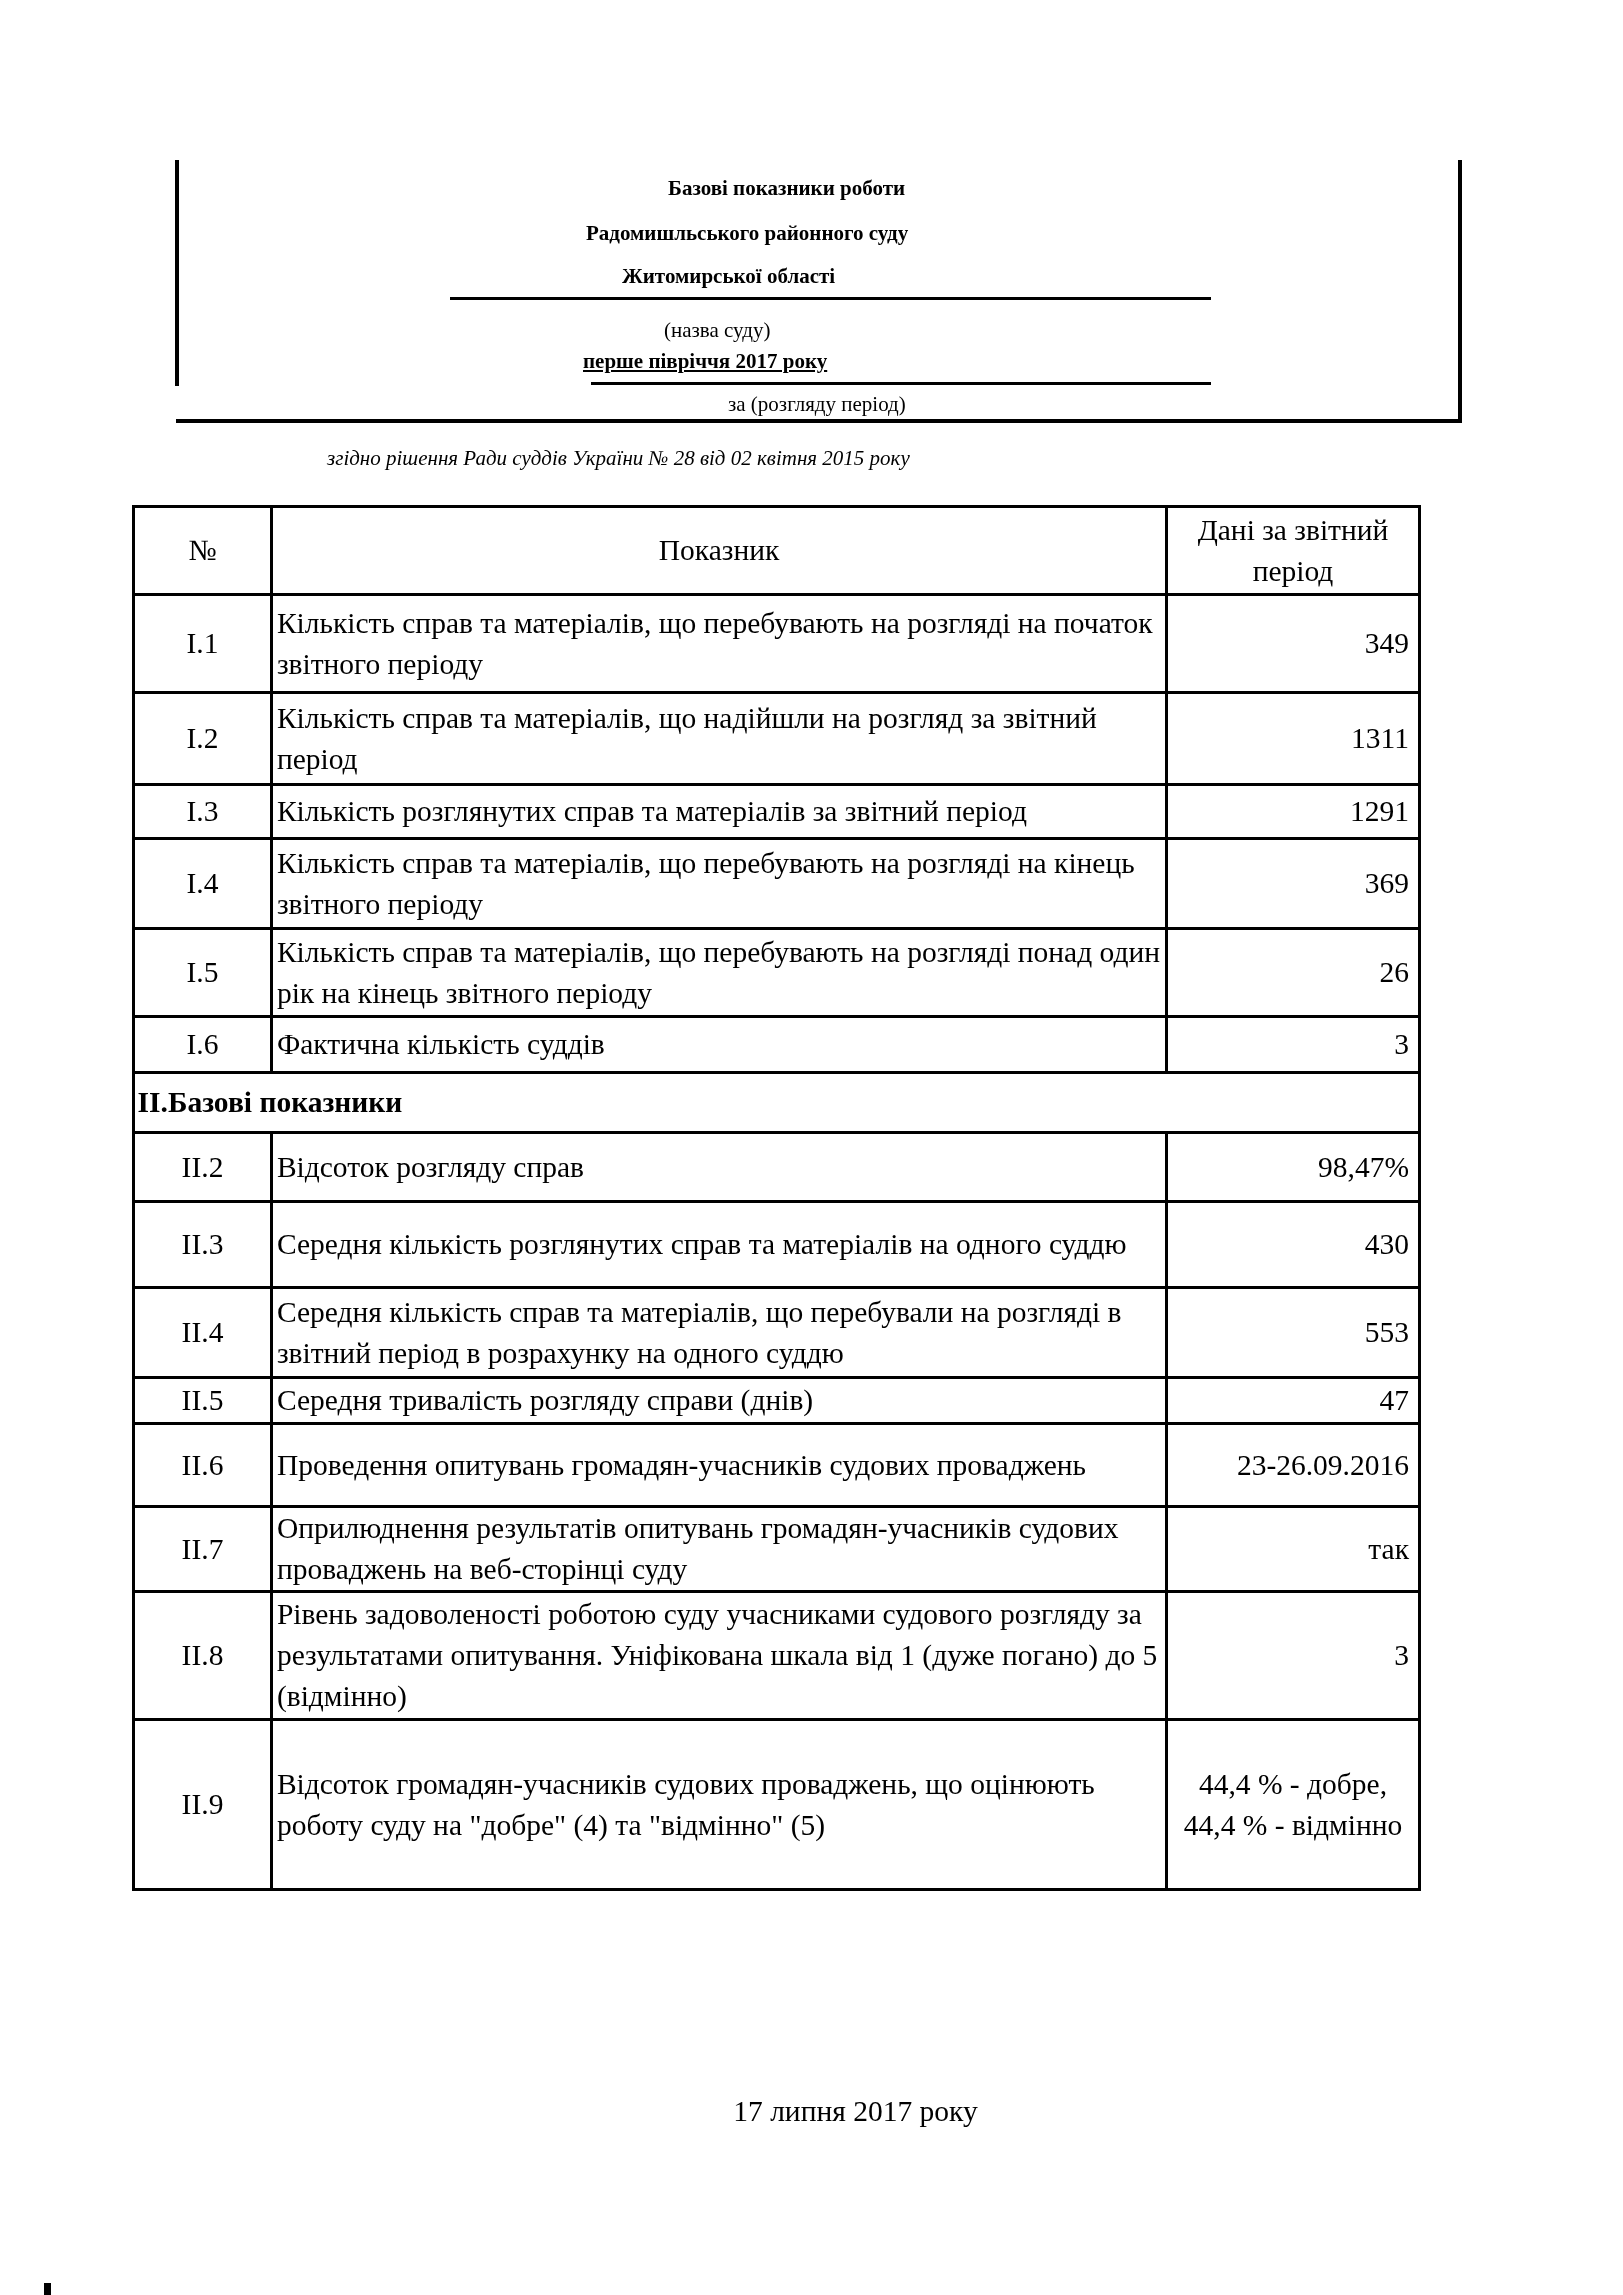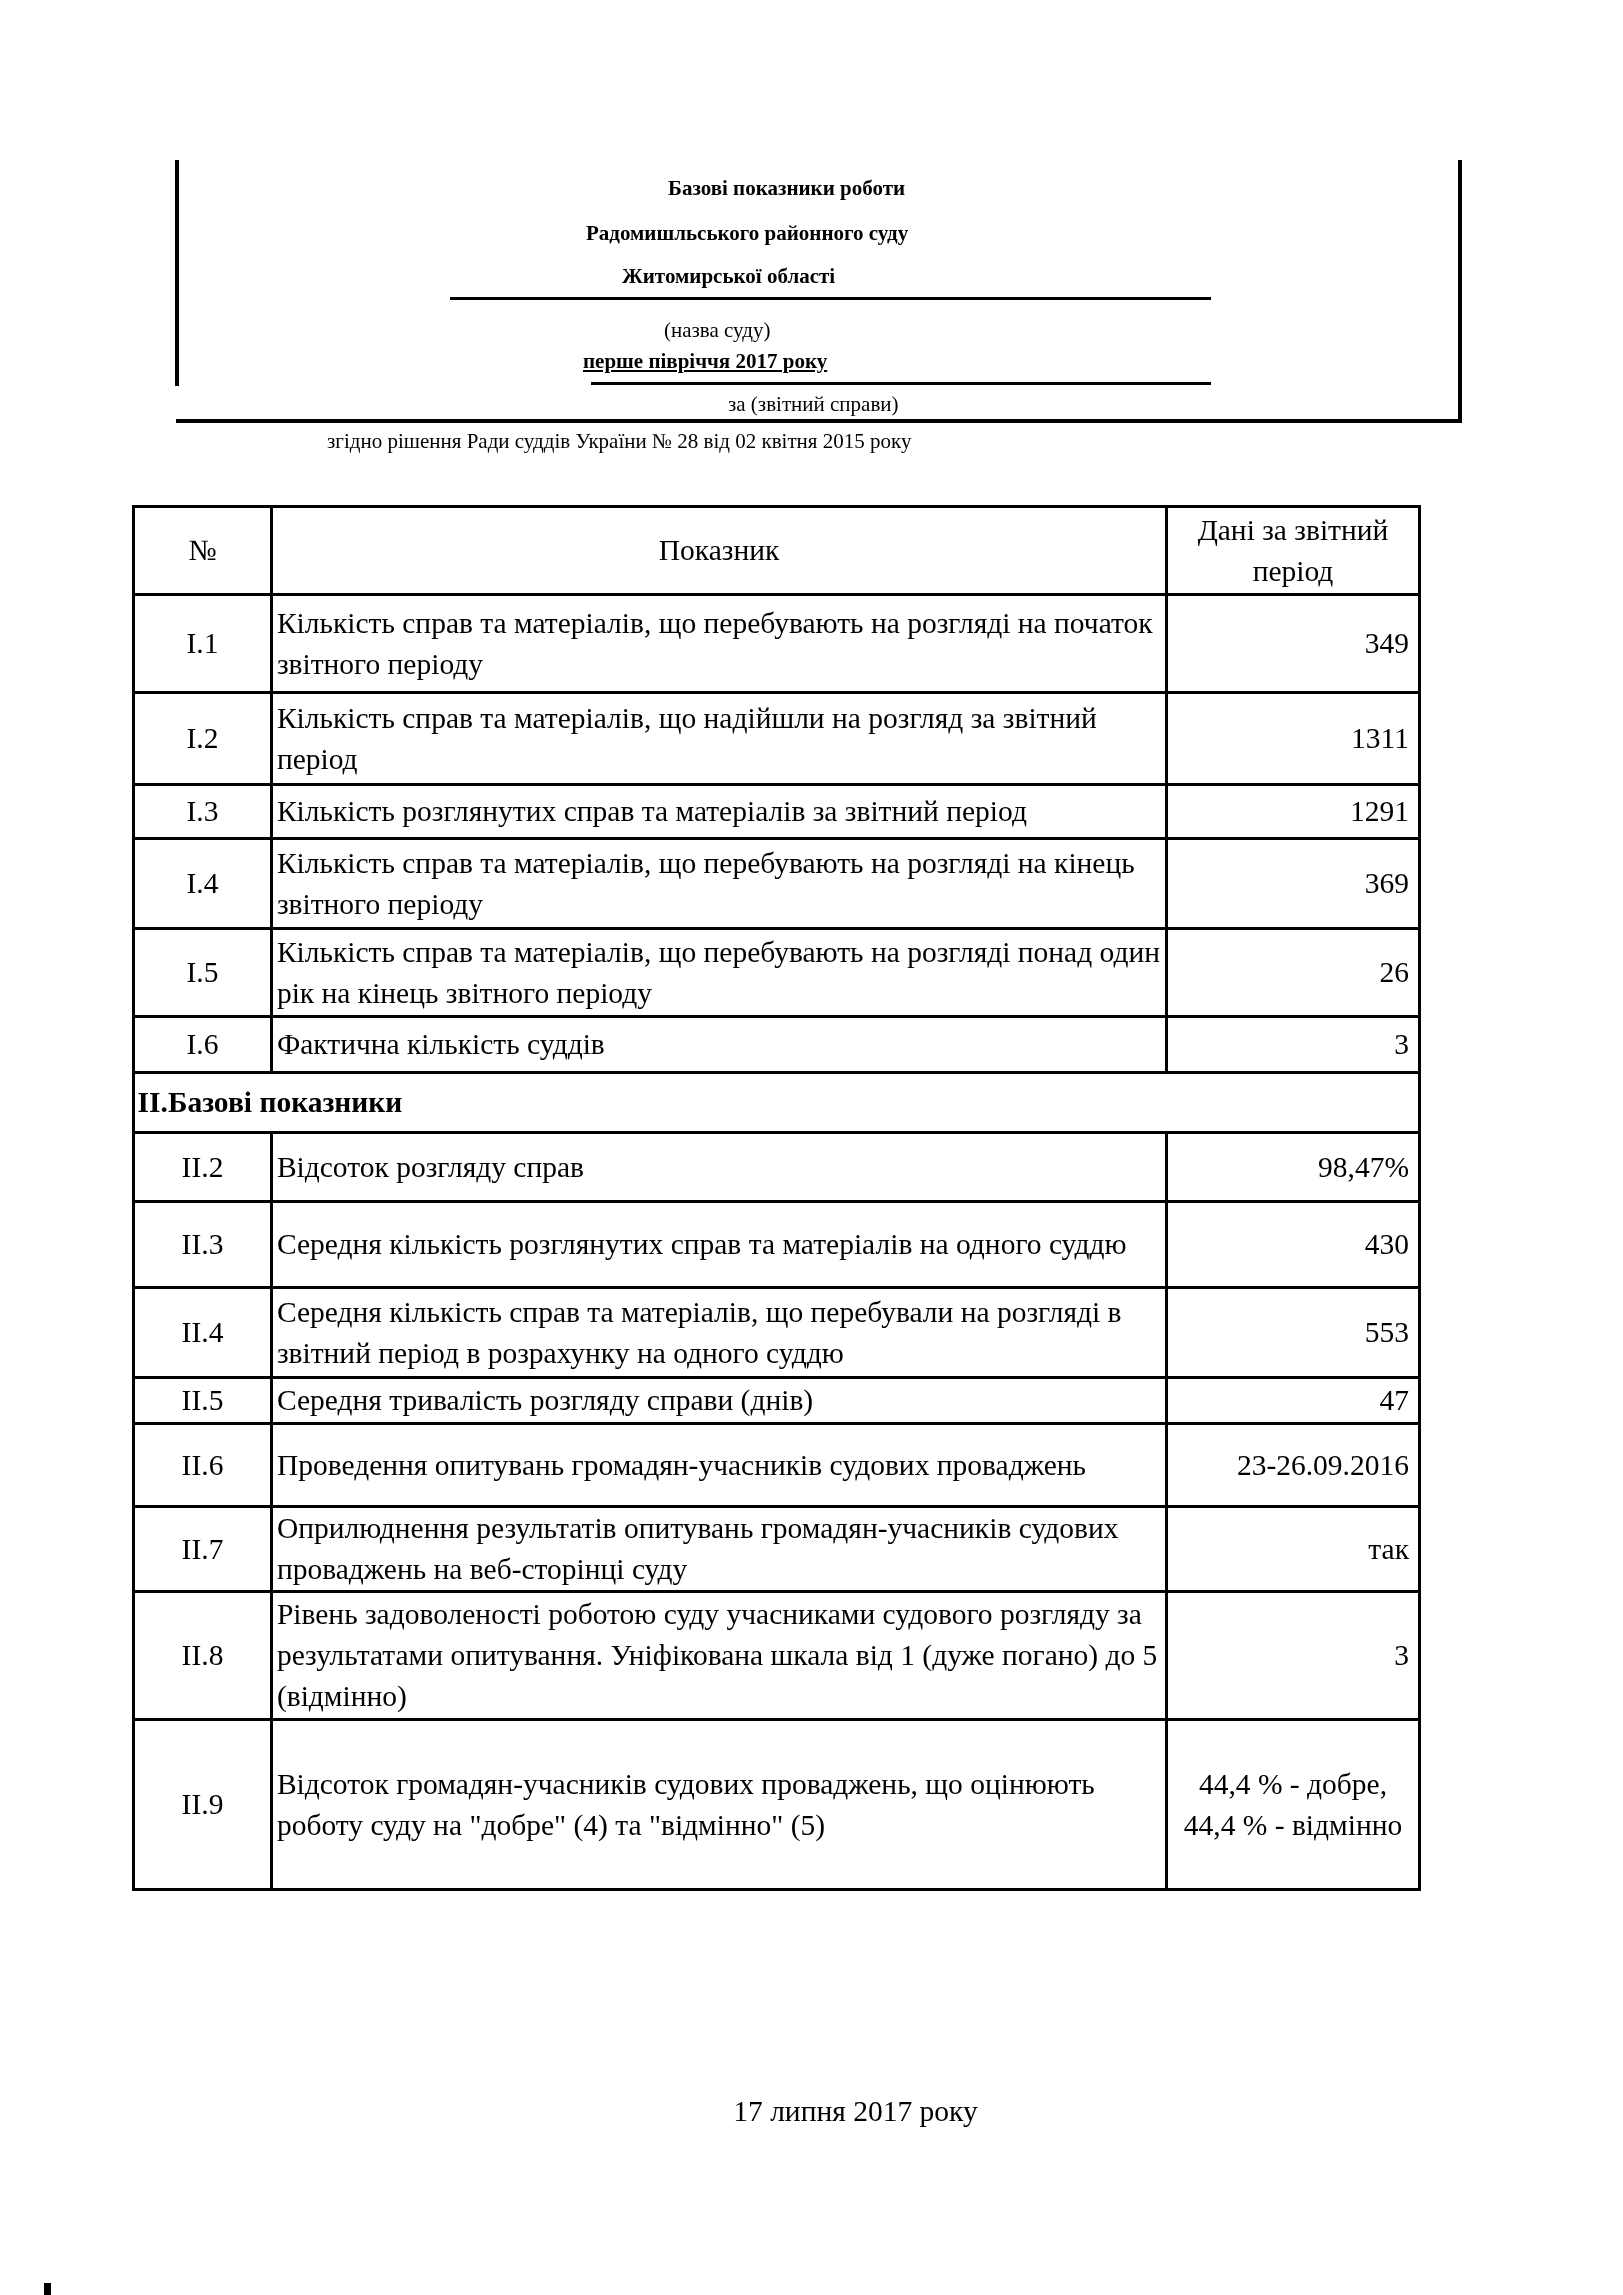--- a/index.html
+++ b/index.html
@@ -39,22 +39,22 @@
 <div class="abs hdr-right"></div>
 <div class="abs hdr-bottom"></div>
 
 <div class="hline bold" style="left:668px; top:171px;">Базові показники роботи</div>
 <div class="hline bold" style="left:586px; top:216px;">Радомишльського районного суду</div>
 <div class="hline bold" style="left:622px; top:259px;">Житомирської області</div>
 <div class="abs rule1"></div>
 <div class="hline" style="left:664px; top:313px;">(назва суду)</div>
 <div class="hline bold" style="left:583px; top:344px;text-decoration:underline;">перше півріччя 2017 року</div>
 <div class="abs rule2"></div>
-<div class="hline" style="left:728px; top:387px;">за (звітний справи)</div>
-<div class="hline" style="left:327px; top:424px;">згідно рішення Ради суддів України № 28 від 02 квітня 2015 року</div>
+<div class="hline" style="left:728px; top:387px;">за (розгляду період)</div>
+<div class="hline" style="left:327px; top:441px;font-style:italic;">згідно рішення Ради суддів України № 28 від 02 квітня 2015 року</div>
 
 <div class="tbl">
 <table>
   <colgroup>
     <col style="width:138px">
     <col style="width:895px">
     <col style="width:129px">
     <col style="width:124px">
   </colgroup>
   <tbody>

